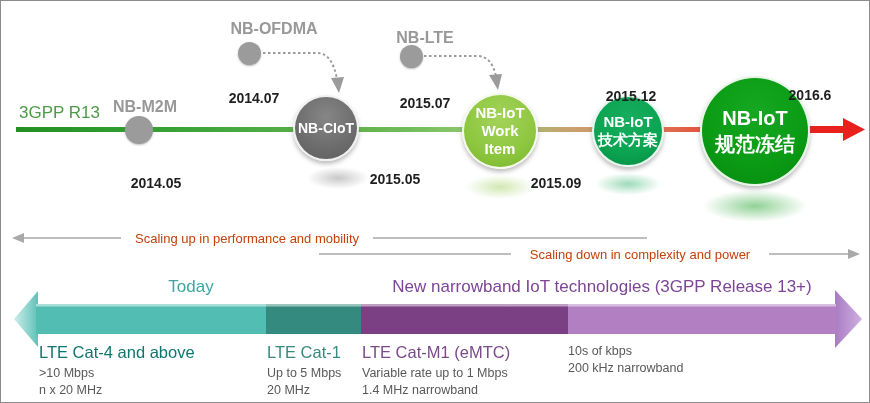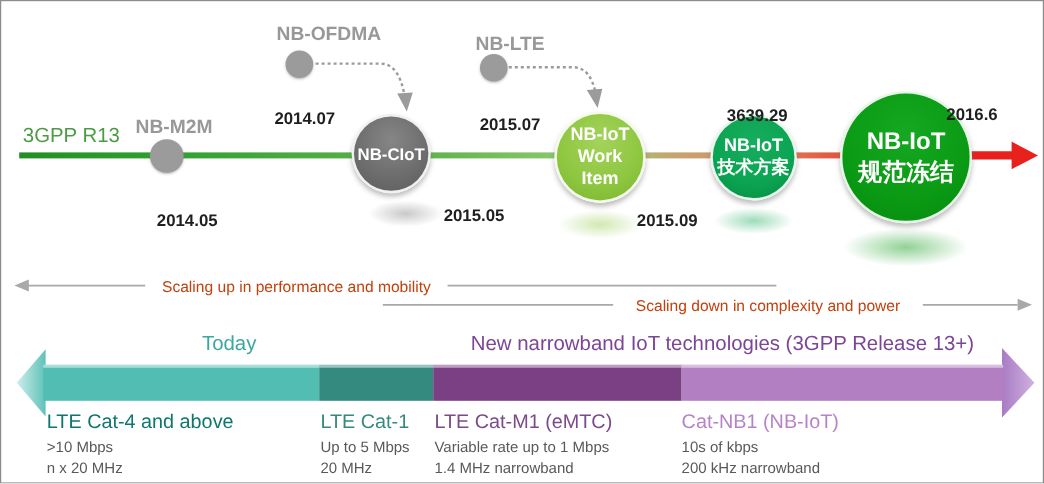--- a/index.html
+++ b/index.html
@@ -155,21 +155,21 @@
   <div class="circle c-work">
     <div>NB-IoT</div>
     <div>Work Item</div>
   </div>
   <div class="abs cx ndate" style="left:555px;top:154px">2015.09</div>
 
   <div class="circle c-tech">
     <div>NB-IoT</div>
     <div>技术方案</div>
   </div>
-  <div class="abs cx ndate" style="left:630px;top:67px">3639.29</div>
+  <div class="abs cx ndate" style="left:630px;top:67px">2015.12</div>
 
   <div class="circle c-freeze">
     <div>NB-IoT</div>
     <div>规范冻结</div>
   </div>
   <div class="abs cx ndate" style="left:809px;top:66px">2016.6</div>
 
   <div class="abs cx scale-txt" style="left:246px;top:230px">Scaling up in performance and mobility</div>
   <div class="abs cx scale-txt" style="left:639px;top:246px">Scaling down in complexity and power</div>
 
@@ -192,18 +192,17 @@
     <div class="col-name cn2">LTE Cat-1</div>
     <div class="col-sub">Up to 5 Mbps</div>
     <div class="col-sub">20 MHz</div>
   </div>
   <div class="col" style="left:361px">
     <div class="col-name cn3">LTE Cat-M1 (eMTC)</div>
     <div class="col-sub">Variable rate up to 1 Mbps</div>
     <div class="col-sub">1.4 MHz narrowband</div>
   </div>
   <div class="col" style="left:567px">
-    <div class="col-name cn4">Cat-NB1 (NB-IoT)</div>
     <div class="col-sub">10s of kbps</div>
     <div class="col-sub">200 kHz narrowband</div>
   </div>
 
 </div>
 
 </body></html>

